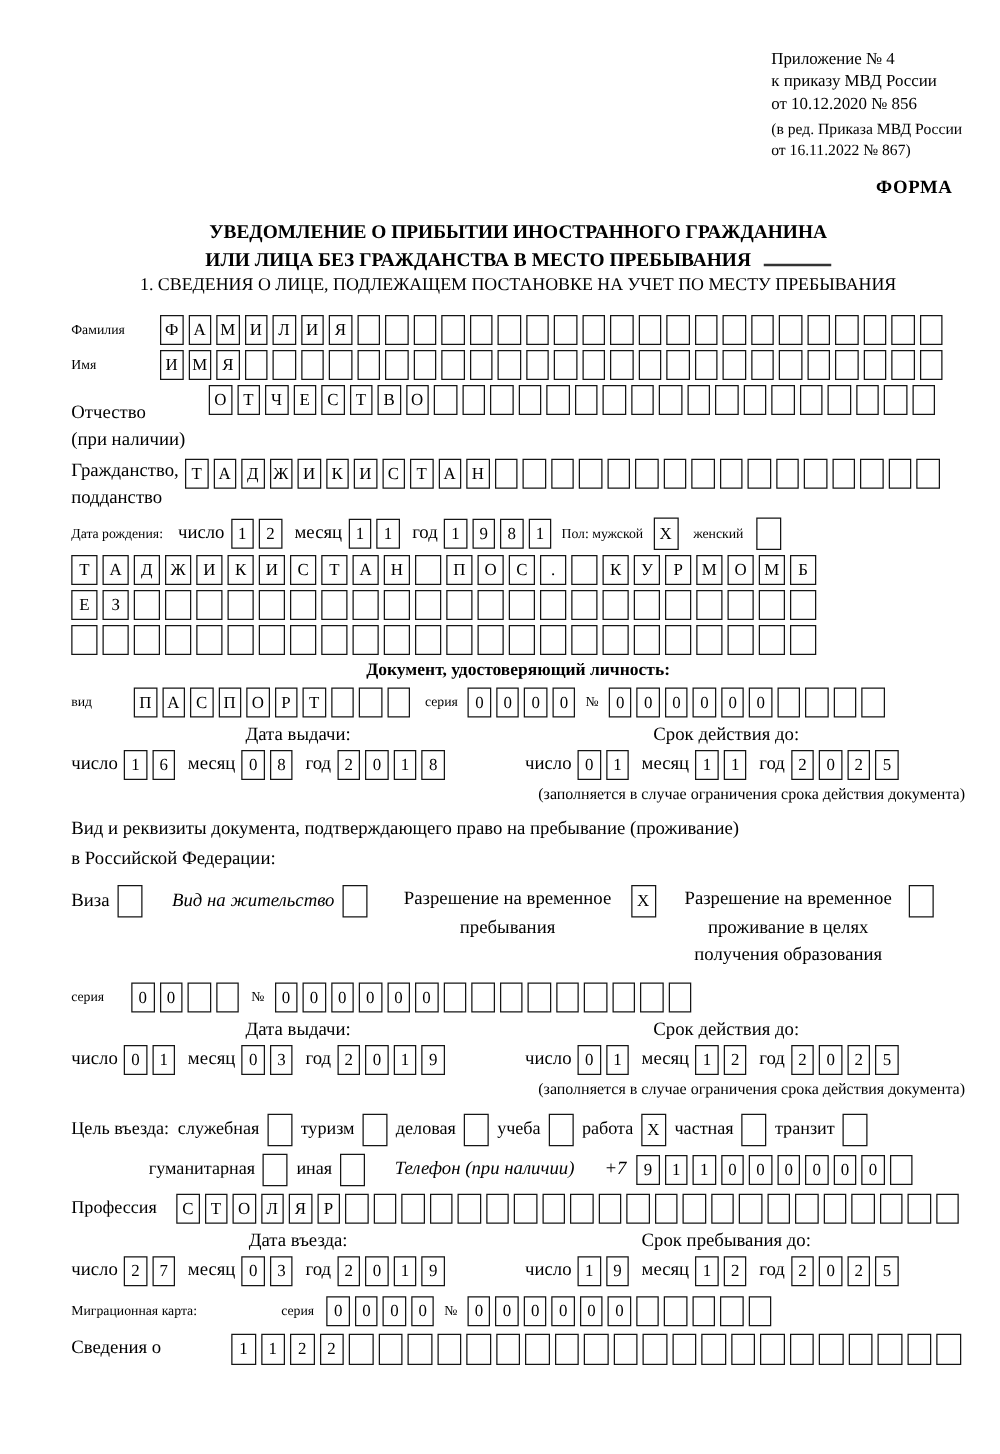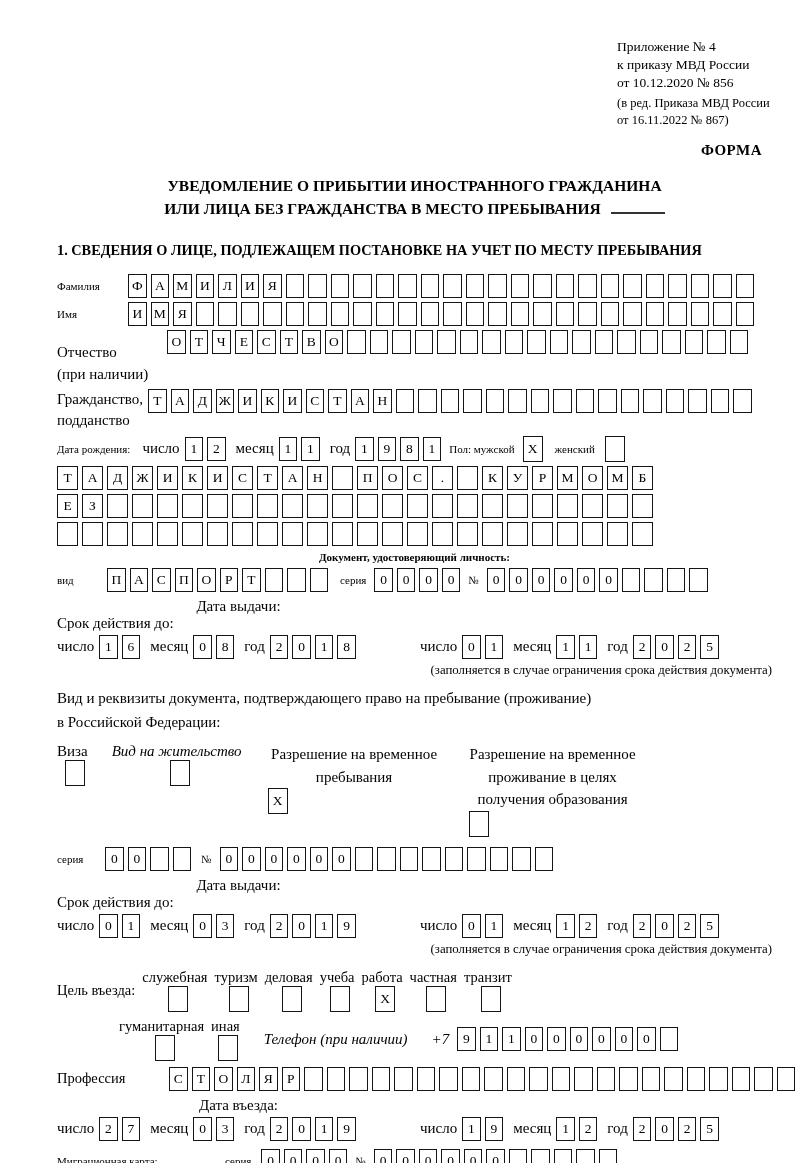--- a/index.html
+++ b/index.html
@@ -8,56 +8,56 @@
     width: 800px; height: 1163px; background: #fff; color: #000;
     font-family: "Liberation Serif", "DejaVu Serif", serif;
     padding: 38px 28px 10px 57px; overflow: hidden; position: relative;
   }
   .annex { margin-left: 560px; width: 236px; font-size: 13.5px; line-height: 1.32; }
   .annex .sub { font-size: 12.5px; }
   .annex .sub-first { margin-top: 4px; }
   .forma { text-align: right; padding-right: 10px; font-weight: bold; font-size: 15px; margin-top: 14px; letter-spacing: .5px; }
   .title { text-align: center; font-weight: bold; font-size: 15.5px; line-height: 1.45; margin-top: 16px; }
   .title-underline { display: inline-block; width: 54px; border-bottom: 2.5px solid #333; margin-left: 10px; }
-  .sec { font-weight: bold; font-size: 14.3px; margin-top: 22px; margin-bottom: 15px; text-align: left; }
+  .sec { font-weight: normal; font-size: 14.3px; margin-bottom: 15px; text-align: center; }
 
   .row { display: flex; align-items: center; margin-bottom: 4px; }
   .row-top { display: flex; align-items: flex-start; margin-bottom: 4px; }
   .lbl { font-size: 11px; flex: none; white-space: nowrap; }
   .lbl-col { flex: none; font-size: 15px; line-height: 1.42; }
   .boxes { display: flex; gap: 4px; flex: none; }
   .box {
     width: 18.5px; height: 24px; border: 1.8px solid #151515; flex: none;
     display: flex; align-items: center; justify-content: center;
     font-size: 13.5px; font-family: "Liberation Serif", serif;
   }
   .w-fam { width: 71px; }
   .w-pat { width: 110px; margin-top: 12px; }
   .w-cit { width: 91px; }
   .bp .box { width: 21px; }
   .cb .box, .cb1 .box { width: 20px; height: 26px; }
   .dg { display: flex; align-items: center; }
   .dg .sm { font-size: 15px; margin-right: 5px; white-space: nowrap; }
   .dg + .dg { margin-left: 10px; align-items: center; }
   .dates { margin-top: 6px; }
-  .dates-l { display: flex; font-size: 15px; margin-bottom: 3px; flex-direction: column; }
+  .dates-l { display: flex; font-size: 15px; margin-bottom: 3px; }
   .dl1 { width: 363px; text-align: center; }
-  .dl2 { flex: 1; padding-right: 30px; }
+  .dl2 { flex: 1; text-align: center; padding-right: 30px; }
   .dates-f { display: flex; align-items: center; }
   .df1 { width: 363px; display: flex; align-items: center; }
   .df2 { display: flex; align-items: center; }
   .dates-note { font-size: 12.8px; text-align: right; margin-top: 4px; }
   .para { font-size: 15px; line-height: 1.65; margin-top: 8px; }
   .perm { display: flex; align-items: flex-start; margin-top: 8px; font-size: 15px; margin-bottom: 10px;}
   .stack { text-align: center; line-height: 1.5; font-size: 15px; }
-  .pair { display: flex; align-items: center; flex-direction: column; }
+  .pair { display: flex; align-items: center; }
   .purp { display: flex; align-items: center; margin-top: 12px; margin-bottom: 6px; font-size: 14.5px; }
   .purp .pair { margin-left: 7px; }
   .purp .pair .boxes, .perm .boxes { margin-left: 6px; }
-  .heading-doc { text-align: center; font-weight: bold; font-size: 11px; margin: 5px 0 5px 0; }
+  .heading-doc { text-align: center; font-weight: bold; font-size: 14px; margin: 5px 0 5px 0; }
   .reps { display: flex; align-items: flex-start; margin-top: 6px; }
   .reps .lbl-col { width: 128px; line-height: 1.5; }
   .reps-boxes .boxes { margin-bottom: 6px; }
   .reps .box { width: 19.5px; height: 25px; }
   .ml8 { margin-left: 8px; } .ml10 { margin-left: 10px; } .ml12 { margin-left: 12px; }
   .ml16 { margin-left: 16px; } .ml20 { margin-left: 20px; } .ml24 { margin-left: 24px; font-style: italic; }
 </style>
 </head>
 <body>
 
@@ -629,21 +629,21 @@
         <span class="box">0</span>
         <span class="box">0</span>
         <span class="box">0</span>
         <span class="box">0</span>
         <span class="box">0</span>
         <span class="box">0</span>
         <span class="box"></span>
       </span>
   </div>
 
-  <div class="row" style="margin-top:6px;gap:28px;">
+  <div class="row" style="margin-top:6px;">
     <span class="lbl" style="width:84px;font-size:14.5px;">Профессия</span>
     <span class="boxes">
         <span class="box">С</span>
         <span class="box">Т</span>
         <span class="box">О</span>
         <span class="box">Л</span>
         <span class="box">Я</span>
         <span class="box">Р</span>
         <span class="box"></span>
         <span class="box"></span>
@@ -666,20 +666,21 @@
         <span class="box"></span>
         <span class="box"></span>
         <span class="box"></span>
         <span class="box"></span>
       </span>
   </div>
 
   <div class="dates">
     <div class="dates-l">
       <div class="dl1">Дата въезда:</div>
+      <div class="dl2">Срок пребывания до:</div>
     </div>
     <div class="dates-f">
       <div class="df1">
         <span class="dg">
             <span class="sm">число</span>
             <span class="boxes">
               <span class="box">2</span>
               <span class="box">7</span>
             </span>
           </span>

